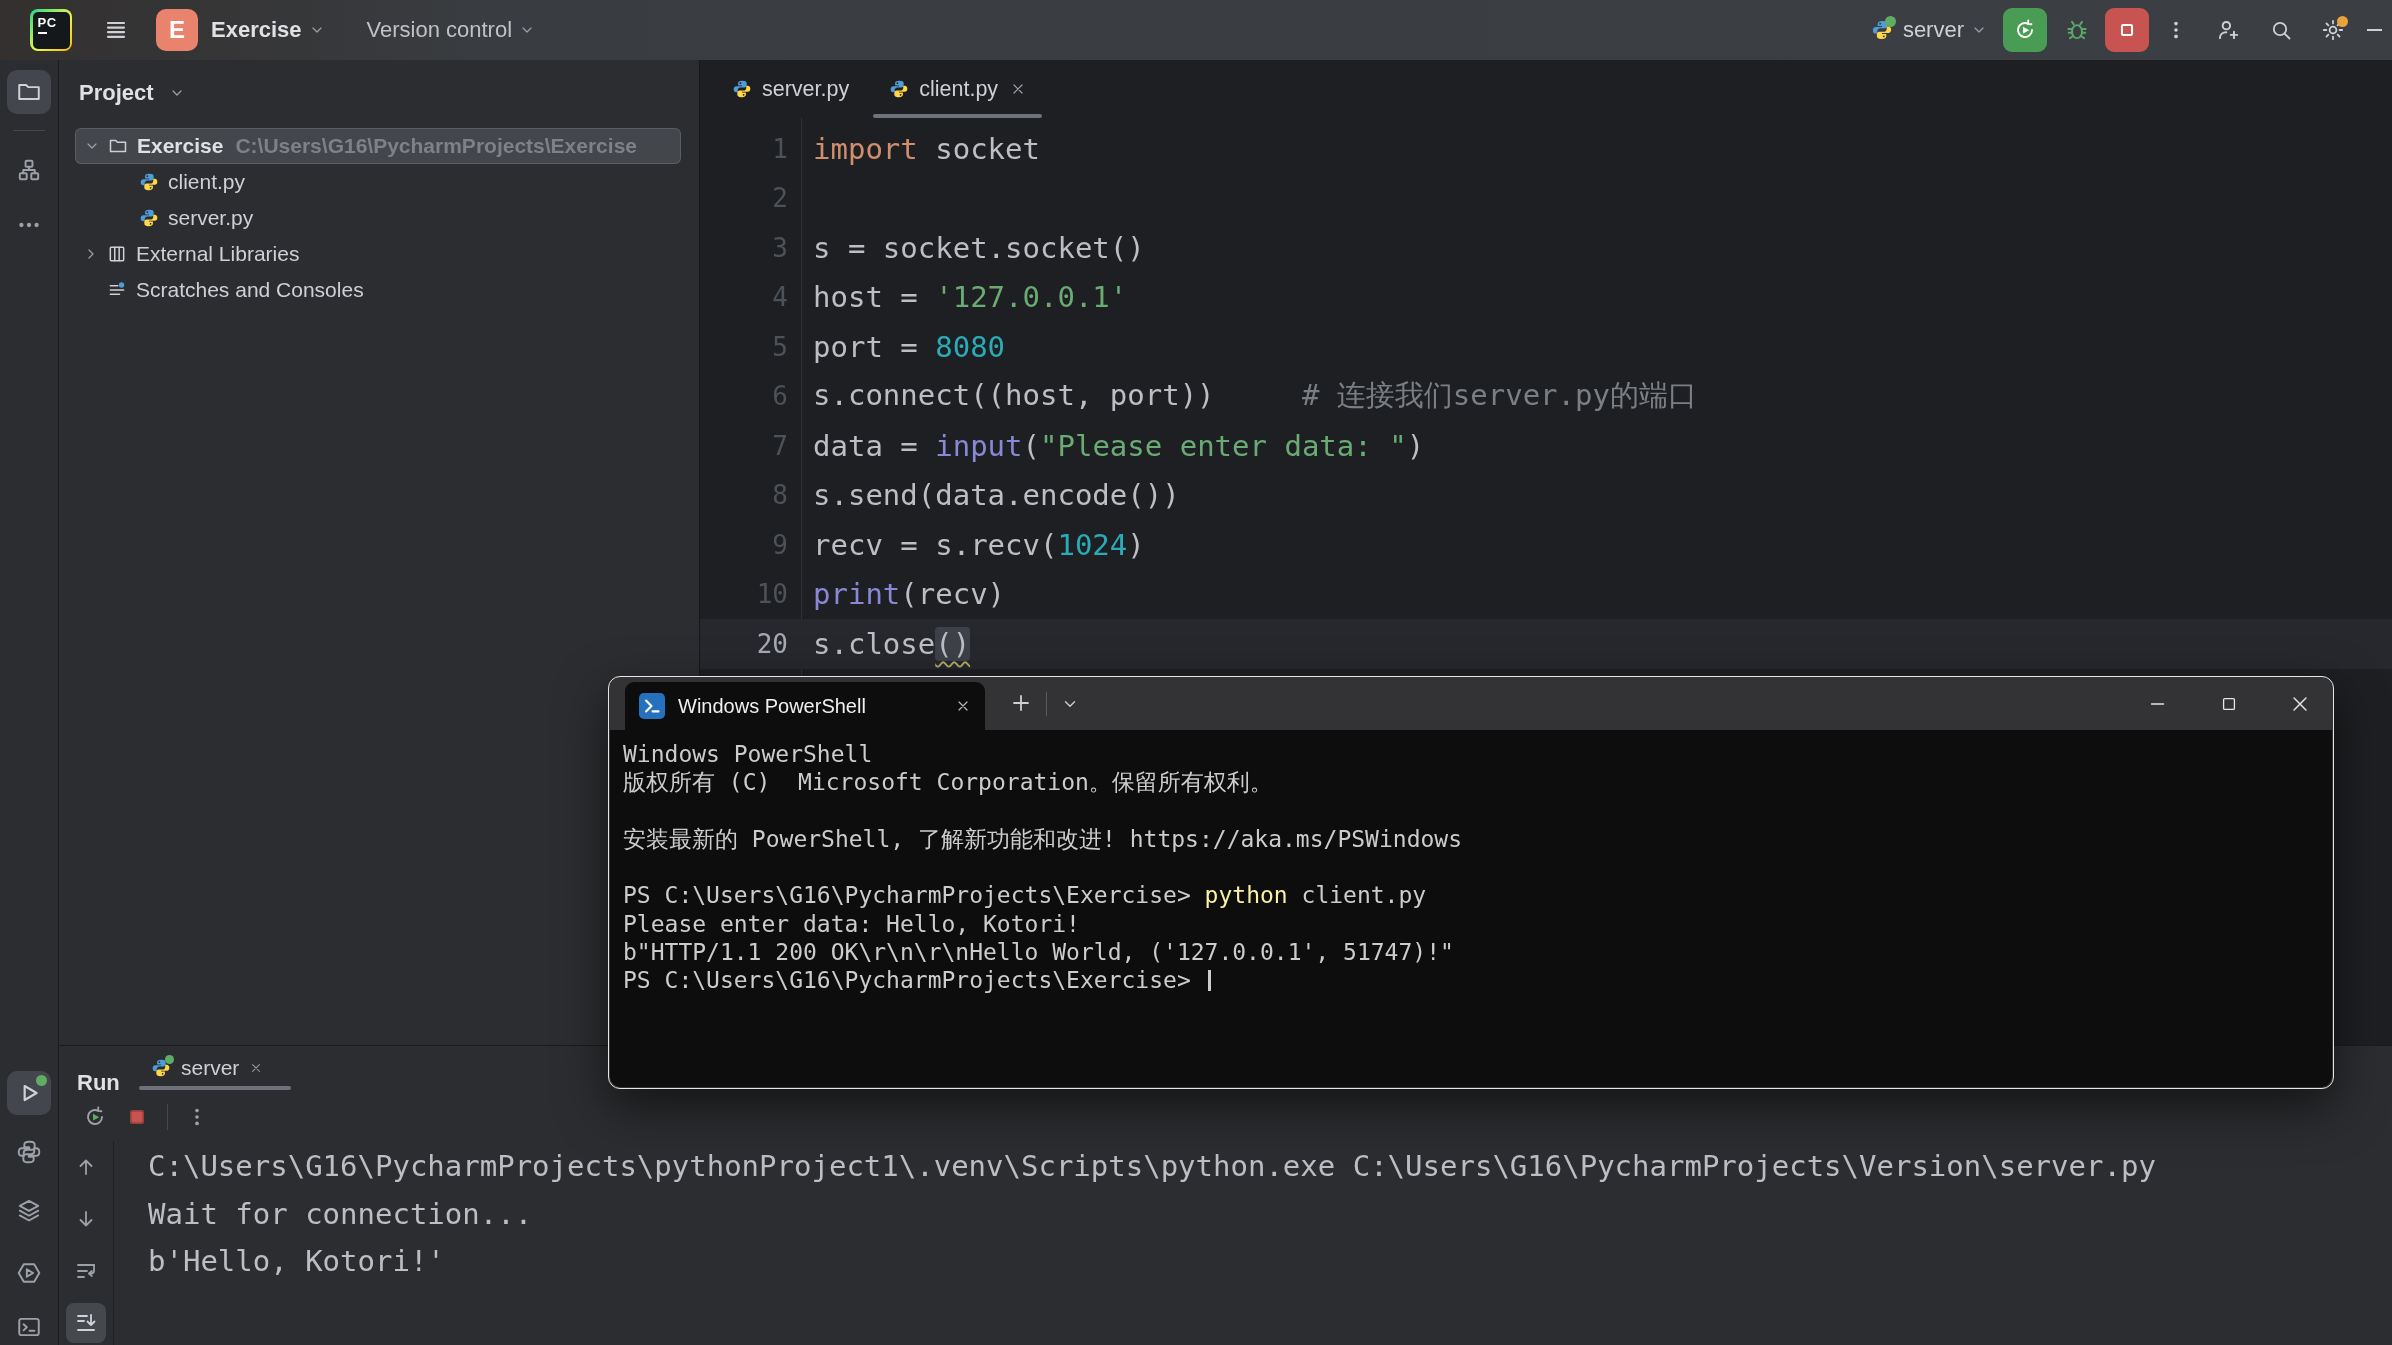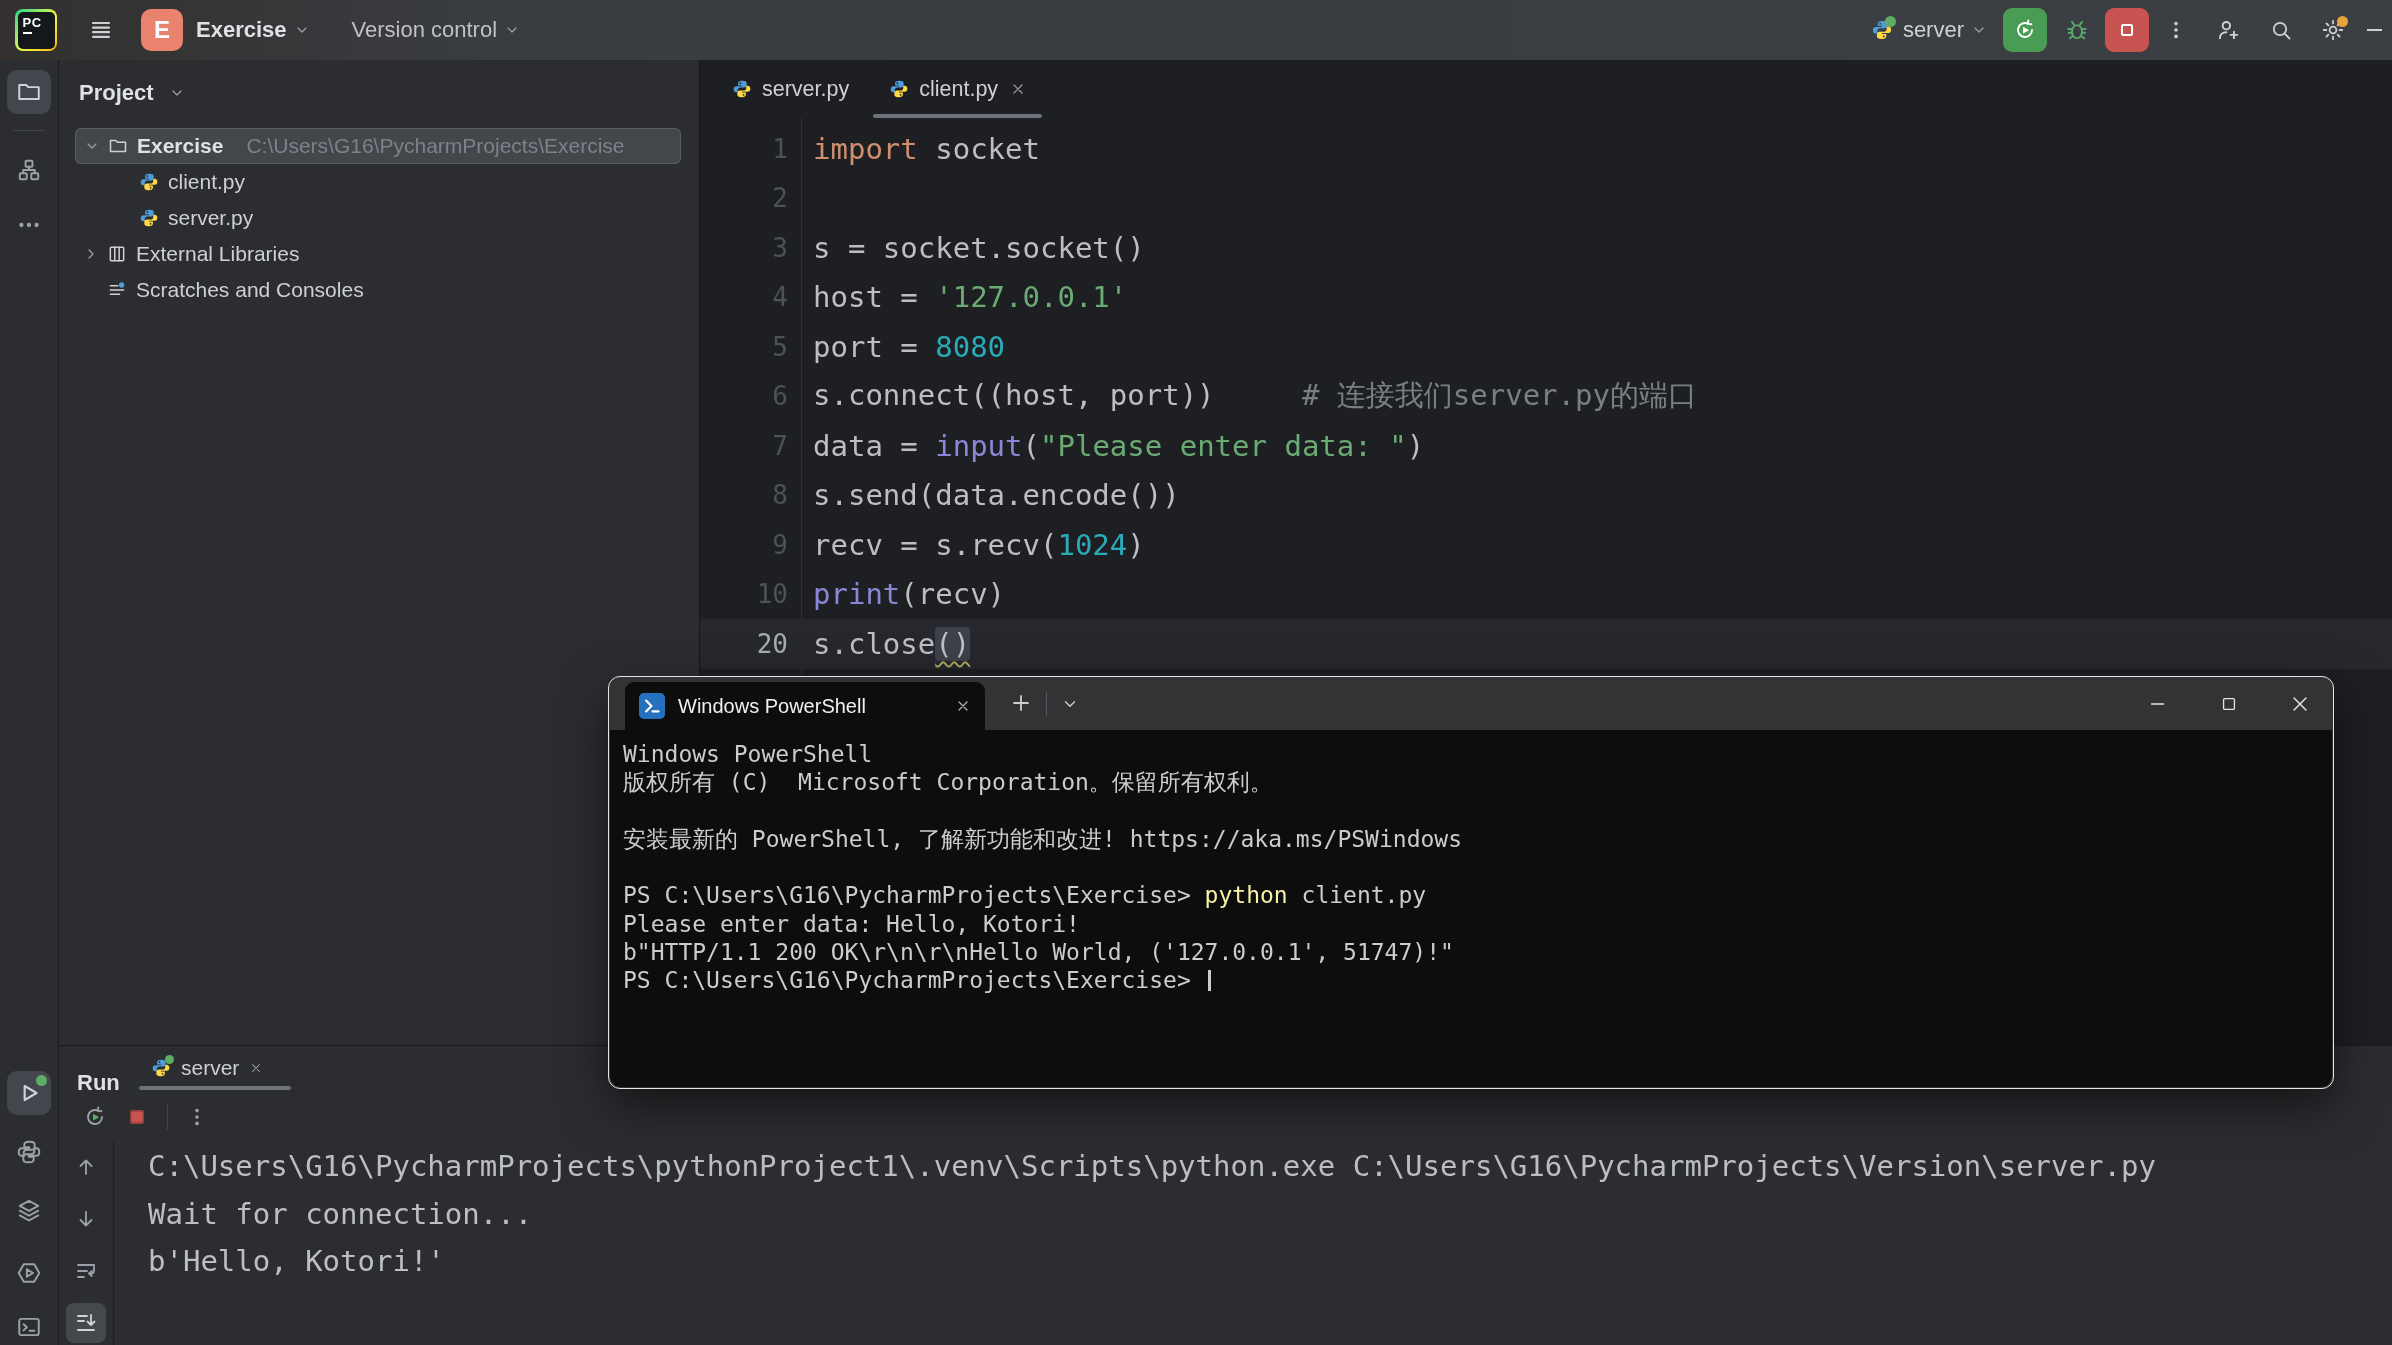--- a/index.html
+++ b/index.html
@@ -8,21 +8,21 @@
   .icon{display:inline-flex;align-items:center;justify-content:center;flex:none;position:relative;}
   .icon svg{width:100%;height:100%;display:block;}
   .i14{width:14px;height:14px}.i16{width:16px;height:16px}.i18{width:18px;height:18px}
   .i20{width:20px;height:20px}.i22{width:22px;height:22px}.i24{width:24px;height:24px}
   .i26{width:26px;height:26px}
 
   
   .topbar{position:absolute;left:0;top:0;width:100%;height:60px;
           background:linear-gradient(90deg,#33302F 0%,#393C40 20%,#3B3E43 100%);
           display:flex;align-items:center;}
-  .pclogo{width:42px;height:42px;border-radius:8px;padding:2.5px;margin-left:15px;
+  .pclogo{width:42px;height:42px;border-radius:8px;padding:2.5px;margin-left:30px;
           background:linear-gradient(135deg,#21D789,#E9F84A 55%,#FDB60D);box-sizing:border-box;}
   .pcin{width:100%;height:100%;background:#15181B;border-radius:5px;padding:4px 0 0 5px;box-sizing:border-box;}
   .pcin span{font-size:13px;font-weight:700;color:#fff;letter-spacing:.5px;line-height:13px;display:block;}
   .pcin i{display:block;width:9px;height:2.5px;background:#fff;margin-top:3px;}
   .hamb{margin-left:32px;color:#CED0D6;}
   .badge{width:42px;height:42px;border-radius:10px;background:var(--badge,#E9836E);margin-left:28px;
          display:flex;align-items:center;justify-content:center;font-weight:700;font-size:24px;color:#fff;}
   .projname{margin-left:13px;font-size:22px;font-weight:600;color:#DFE1E5;}
   .tchev{color:#9DA0A8;margin-left:7px;}
   .vcs{margin-left:42px;font-size:22px;color:#BFC1C7;}
@@ -51,21 +51,21 @@
   .project{position:absolute;left:59px;top:60px;width:641px;height:985px;background:#2B2D30;border-right:1px solid #17181B;box-sizing:border-box;}
   .pp-head{position:absolute;left:20px;top:20px;display:flex;align-items:center;gap:8px;text-align:center;}
   .pp-title{font-size:22px;font-weight:600;color:#DFE1E5;}
   .tree{position:absolute;left:0;top:68px;right:0;}
   .trow{height:36px;display:flex;align-items:center;font-size:21px;color:#CED0D6;position:relative;box-sizing:border-box;}
   .trow .chev{color:#9DA0A8;margin-right:8px;}
   .trow .spacer{width:24px;flex:none;}
   .trow .ticon{margin-right:9px;}
   .trow.sel{background:#43464B;border:1px solid rgba(110,115,122,.55);border-radius:6px;margin:0 18px 0 16px;}
   .tname.bold{font-weight:700;color:#DFE1E5;}
-  .tpath{color:#7E8188;margin-left:23px;white-space:nowrap;overflow:hidden;}
+  .tpath{color:#7E8188;margin-left:12px;white-space:nowrap;overflow:hidden;font-weight:bold;}
 
   
   .editor{position:absolute;left:700px;top:60px;right:0;height:985px;background:#1E1F22;}
   .tabbar{position:absolute;left:0;top:0;right:0;height:58px;display:flex;padding-left:12px;}
   .etab{display:flex;align-items:center;gap:10px;padding:0 20px;position:relative;font-size:21.5px;color:#CED0D6;}
   .etab .underline{position:absolute;left:4px;right:4px;bottom:0;height:4px;border-radius:2px;background:#6E737B;}
   .etab .closex{color:#9DA0A8;margin-left:2px;}
   .codearea{position:absolute;left:0;top:58px;right:0;bottom:0;padding-top:6px;
             font-family:"DejaVu Sans Mono","Liberation Mono",monospace;font-size:29px;}
   .gutline{position:absolute;left:101px;top:58px;bottom:0;width:1px;background:#2E3034;}

